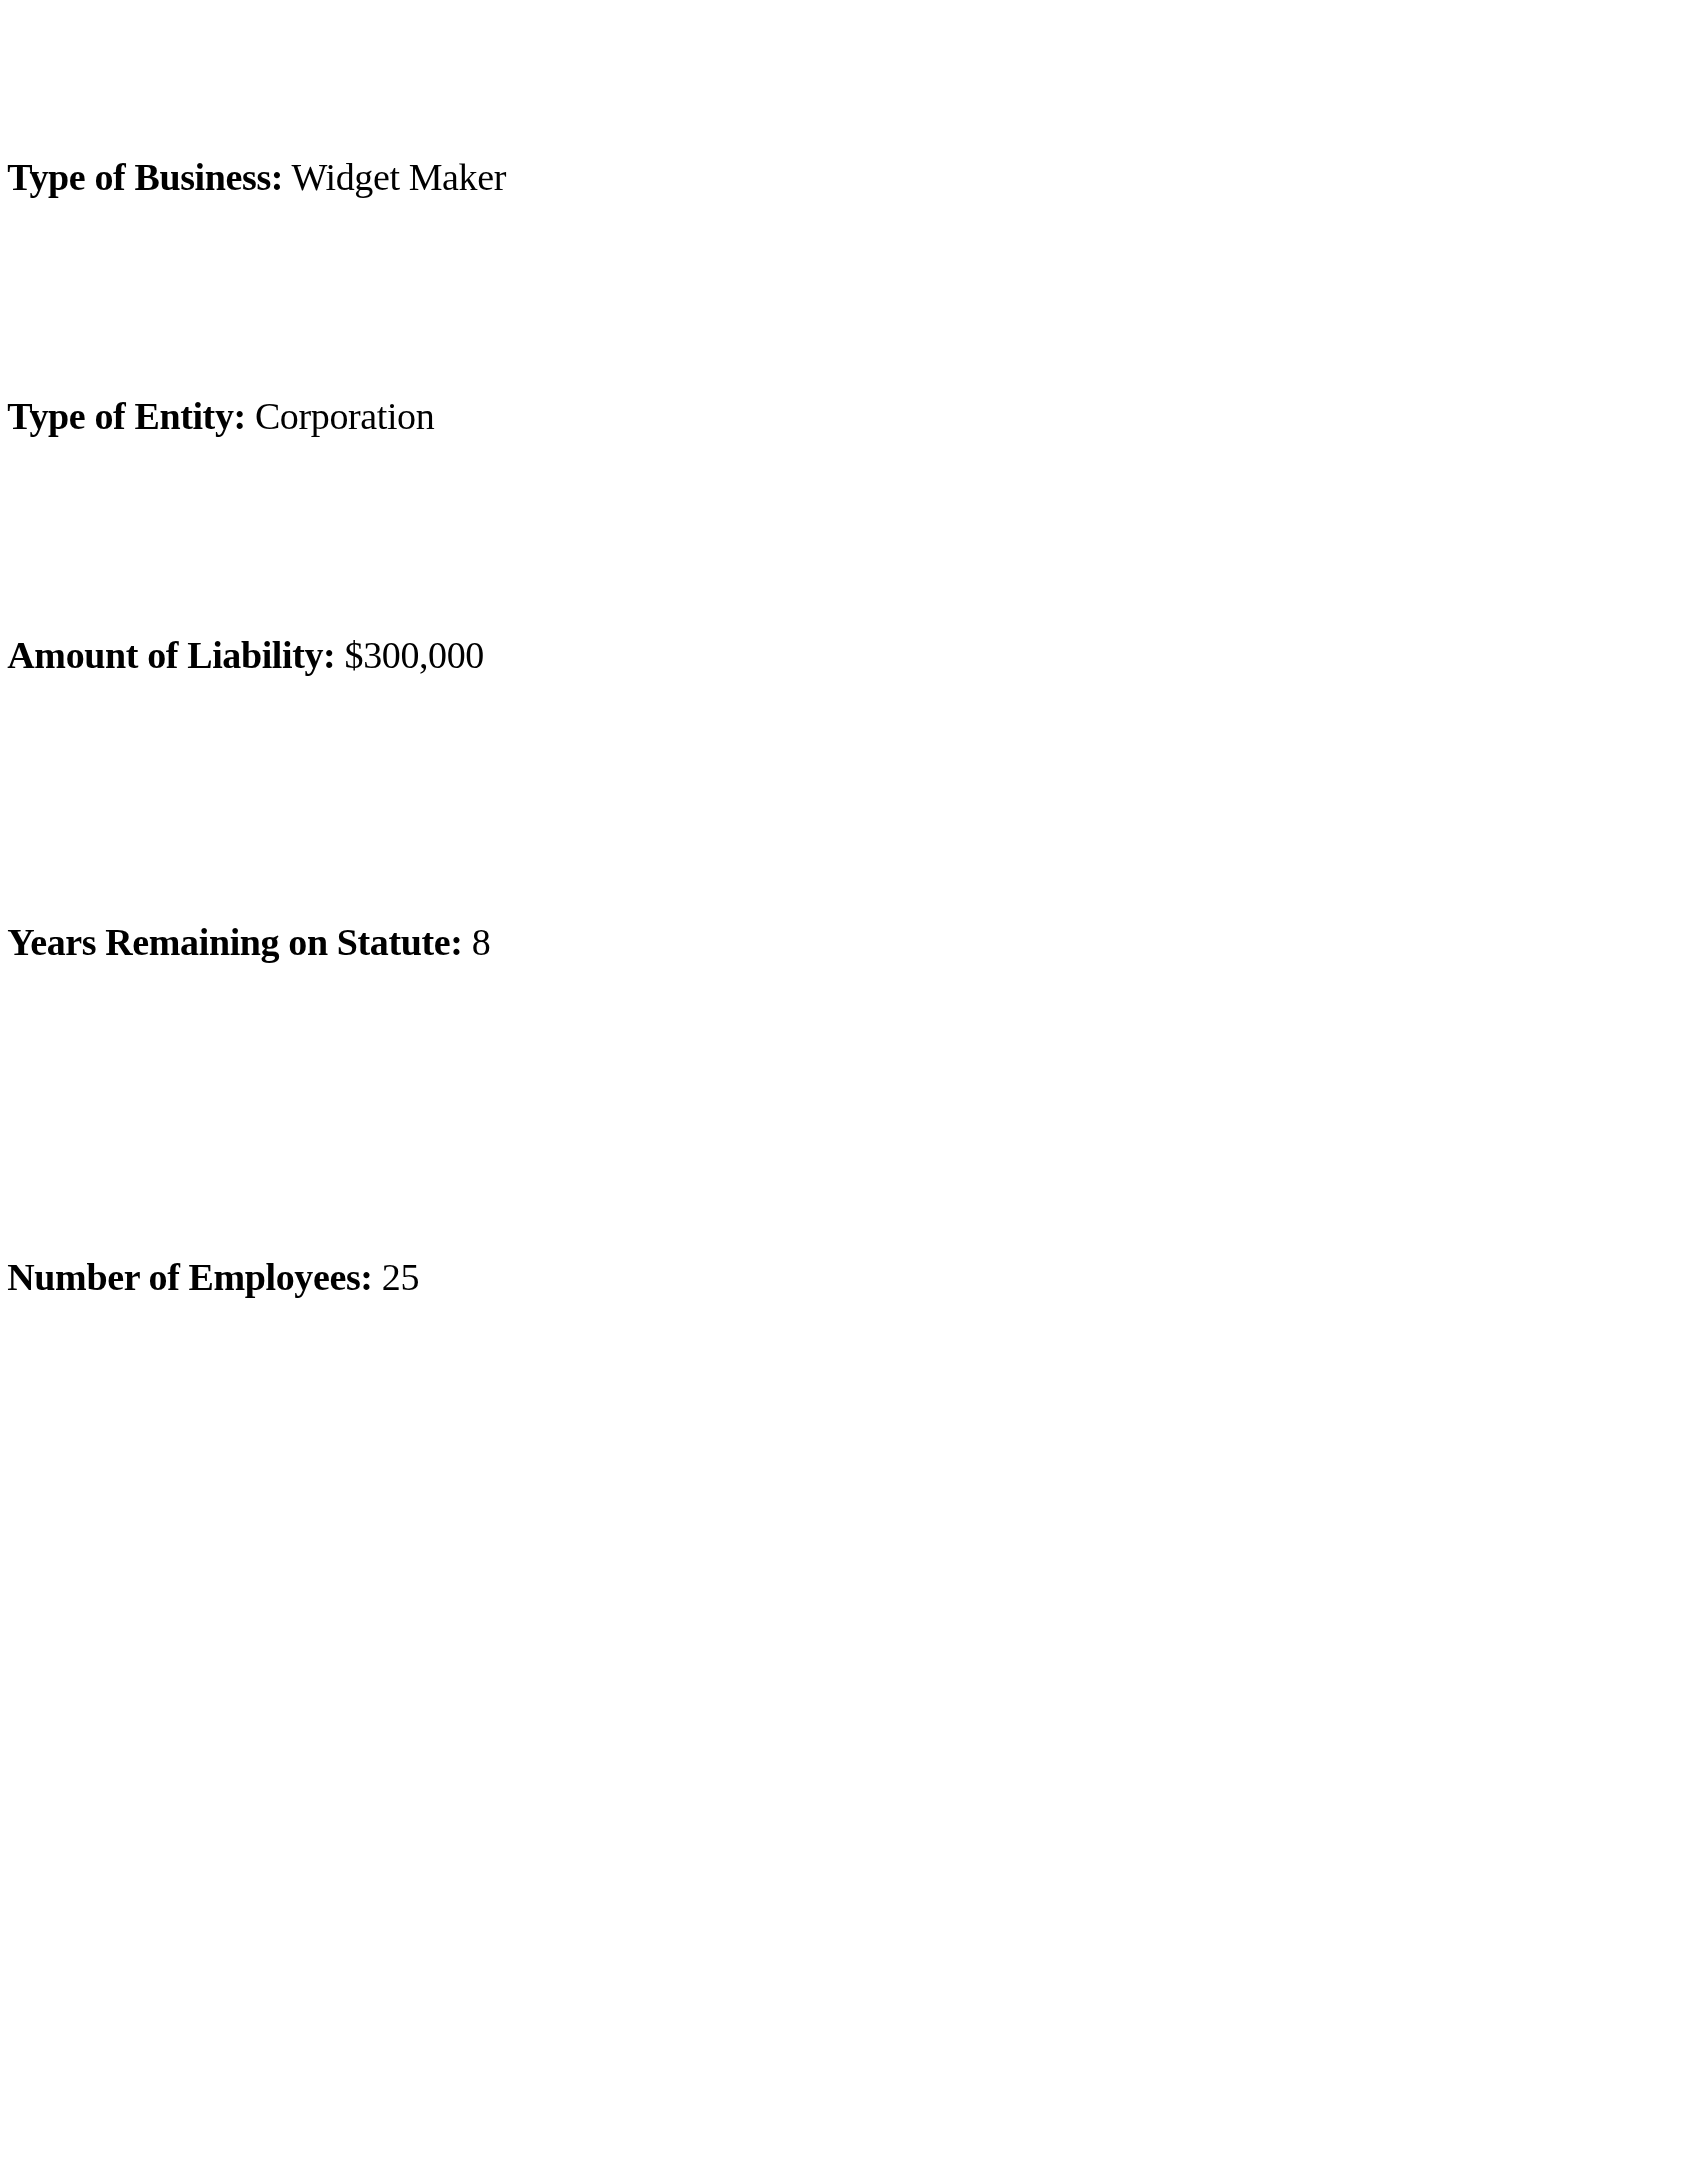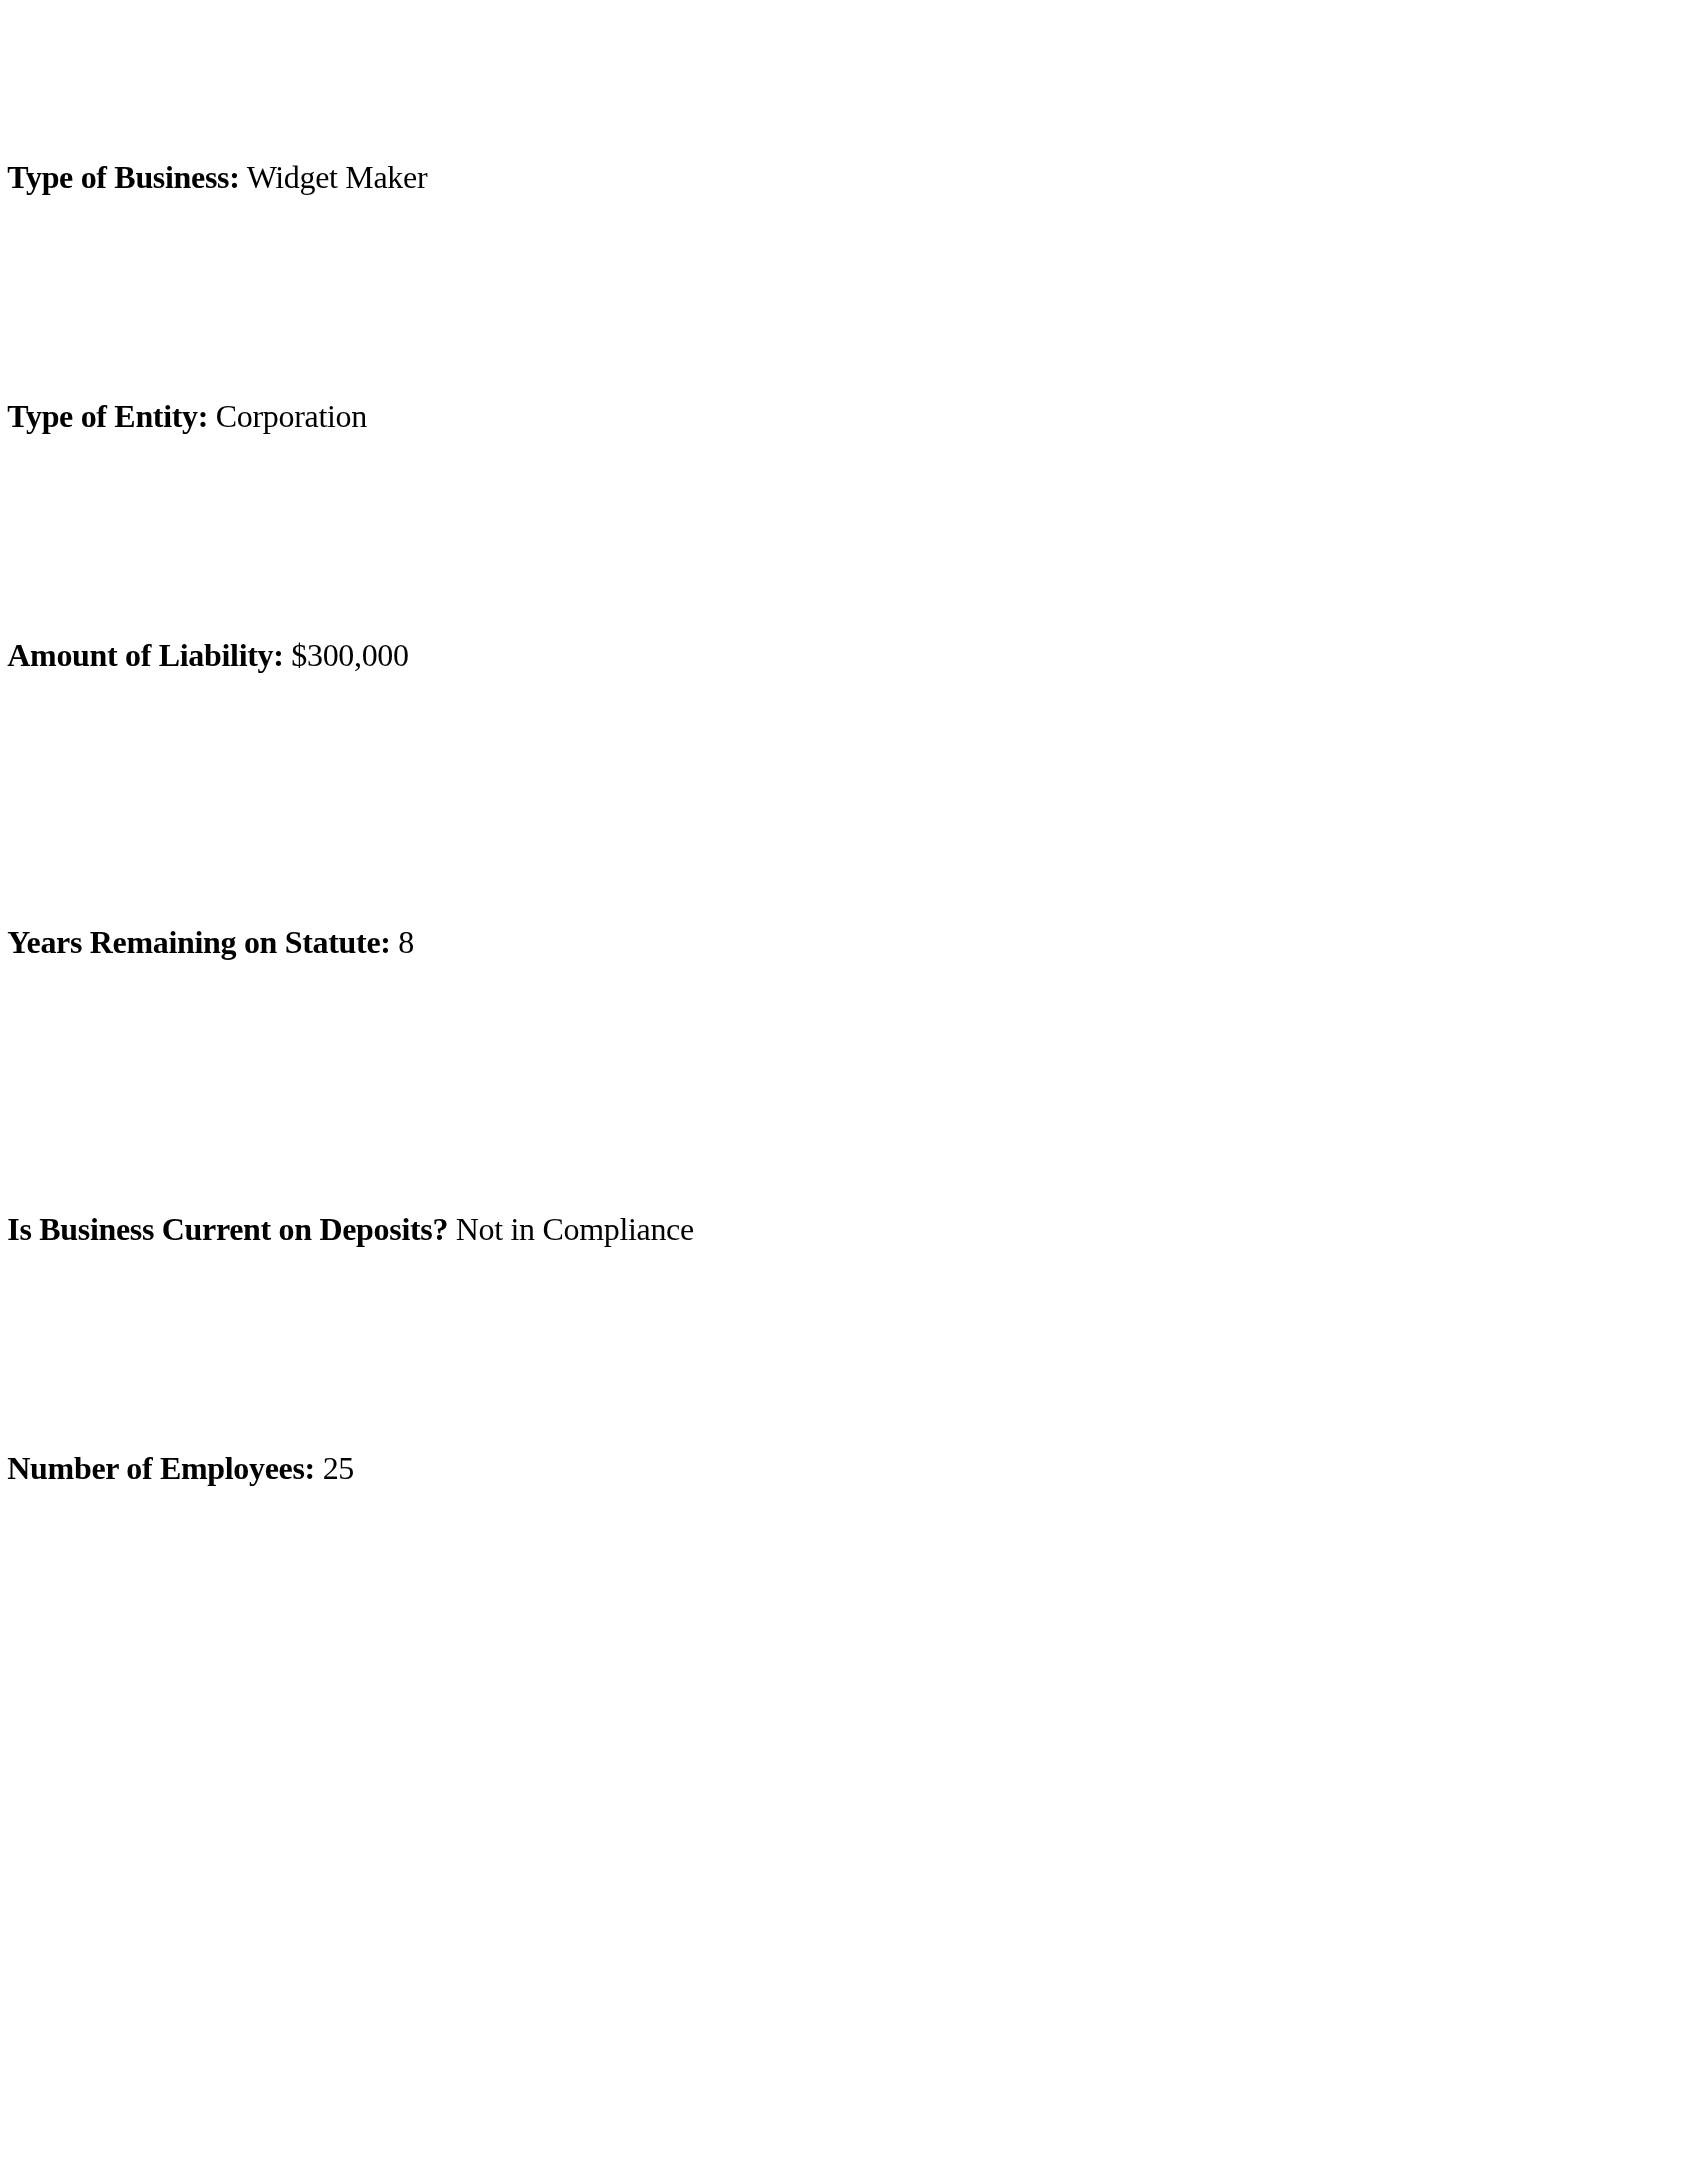--- a/index.html
+++ b/index.html
@@ -5,21 +5,21 @@
   html, body { margin: 0; padding: 0; background: #ffffff; }
   .page {
     position: relative;
     width: 1707px;
     height: 2160px;
     box-sizing: border-box;
     padding: 9.1px 0 0 7.3px;
     background: #ffffff;
     color: #000000;
     font-family: "Liberation Serif", "DejaVu Serif", serif;
-    font-size: 32px;
+    font-size: 38px;
     line-height: 48px;
     letter-spacing: -0.01em;
     overflow: hidden;
     white-space: pre;
   }
   .field { margin-bottom: 47px; white-space: nowrap; }
   .label { font-weight: bold; }
   .value { font-weight: normal; }
 </style>
 </head>
@@ -30,21 +30,20 @@
   <div class="field"><span class="label">Type of Business:</span> <span class="value">Widget Maker</span></div>
 
   <div class="field"><span class="label">Type of Entity:</span> <span class="value">Corporation</span></div>
 
   <div class="field"><span class="label">Amount of Liability:</span> <span class="value">$300,000</span></div>
 
 
   <div class="field"><span class="label">Years Remaining on Statute:</span> <span class="value">8</span></div>
 
 
-  <div class="field"><span class="label">Is Business Current on Deposits?</span> <span class="value">Not in Compliance</span></div>
 
   <div class="field"><span class="label">Number of Employees:</span> <span class="value">25</span></div>
 
 
   
 
   
 
   
 

